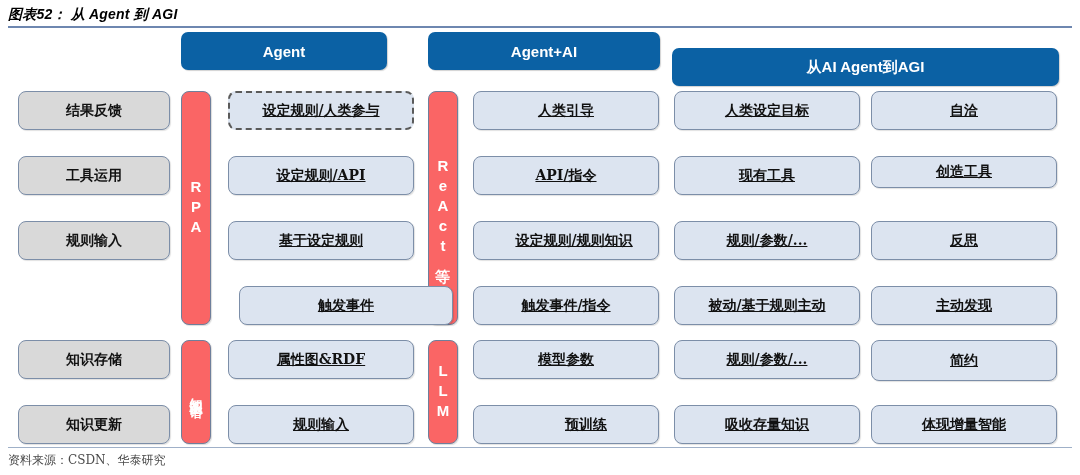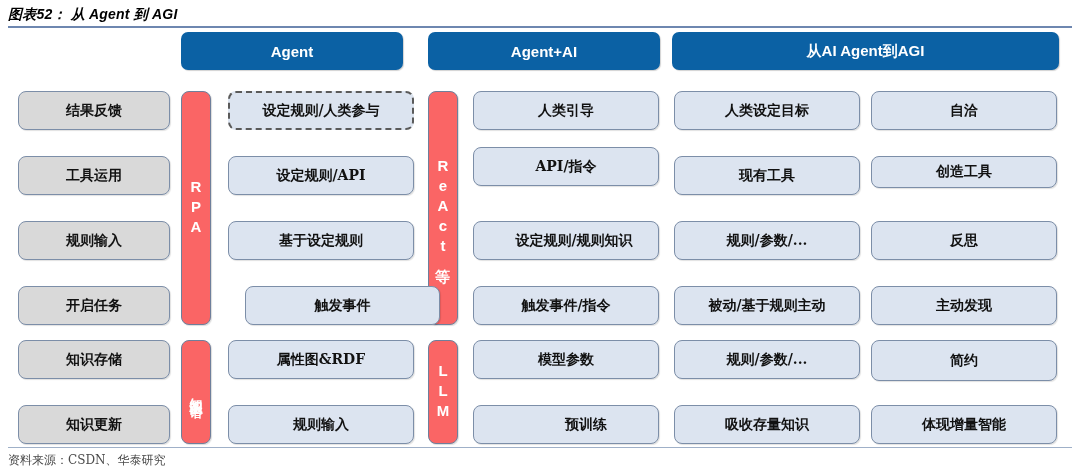--- a/index.html
+++ b/index.html
@@ -63,23 +63,23 @@
     border-radius: 7px;
     color: #ffffff;
     font-size: 15px;
     font-weight: bold;
     display: flex;
     align-items: center;
     justify-content: center;
     box-shadow: 1px 1px 1px rgba(0,0,0,0.18);
     white-space: nowrap;
   }
-  .hdr-agent   { left: 181px; width: 222px; }
+  .hdr-agent   { left: 181px; width: 206px; }
   .hdr-agentai { left: 428px; width: 232px; }
-  .hdr-agi     { left: 672px; width: 387px; }
+  .hdr-agi     { left: 672px; width: 387px; margin-top: 16px; }
 
   
   .grid { position: absolute; left: 0; top: 0; width: 1080px; height: 475px; }
 
   .cell {
     position: absolute;
     box-sizing: border-box;
     border-radius: 8px;
     display: flex;
     align-items: center;
@@ -102,20 +102,21 @@
   }
 
   
   .cell.blue {
     background: #DCE4F0;
     border: 1px solid #7C8EA8;
     color: #111111;
     font-family: "DejaVu Serif", "Liberation Serif", serif;
     font-weight: bold;
     box-shadow: 1px 1px 1px rgba(0,0,0,0.12);
+    text-decoration: underline;
   }
 
   
   .cell.blue.dashed {
     border: 2px dashed #5a5a5a;
     box-shadow: none;
   }
 
   
   .bar {
@@ -180,46 +181,45 @@
     <div class="hdr hdr-agent">Agent</div>
     <div class="hdr hdr-agentai">Agent+AI</div>
     <div class="hdr hdr-agi">从AI Agent到AGI</div>
   </div>
 
   <div class="grid">
 
     <div class="cell gray" style="left:18px;  top:91px;  width:152px; height:39px;">结果反馈</div>
     <div class="cell gray" style="left:18px;  top:156px; width:152px; height:39px;">工具运用</div>
     <div class="cell gray" style="left:18px;  top:221px; width:152px; height:39px;">规则输入</div>
-    <div class="cell gray" style="left:18px;  top:286px; width:152px; height:39px;">开启任务</div>
     <div class="cell gray" style="left:18px;  top:340px; width:152px; height:39px;">知识存储</div>
     <div class="cell gray" style="left:18px;  top:405px; width:152px; height:39px;">知识更新</div>
 
     <div class="bar latin" style="left:181px; top:91px;  width:30px; height:234px;">
       <span class="vtext">RPA</span>
     </div>
     <div class="bar cjk" style="left:181px; top:340px; width:30px; height:104px;">
       <span class="vtext">知识图谱</span>
     </div>
     <div class="bar latin" style="left:428px; top:91px;  width:30px; height:234px;">
       <span class="vtext">ReAct等</span>
     </div>
     <div class="bar latin" style="left:428px; top:340px; width:30px; height:104px;">
       <span class="vtext">LLM</span>
     </div>
 
     <div class="cell blue dashed" style="left:228px; top:91px;  width:186px; height:39px;">设定规则/人类参与</div>
     <div class="cell blue" style="left:228px; top:156px; width:186px; height:39px;">设定规则/API</div>
     <div class="cell blue" style="left:228px; top:221px; width:186px; height:39px;">基于设定规则</div>
-    <div class="cell blue" style="left:245px; top:286px; width:195px; height:39px;">触发事件</div>
+    <div class="cell blue" style="left:239px; top:286px; width:214px; height:39px;">触发事件</div>
     <div class="cell blue" style="left:228px; top:340px; width:186px; height:39px;">属性图&amp;RDF</div>
     <div class="cell blue" style="left:228px; top:405px; width:186px; height:39px;">规则输入</div>
 
     <div class="cell blue" style="left:473px; top:91px;  width:186px; height:39px;">人类引导</div>
-    <div class="cell blue" style="left:473px; top:147px; width:186px; height:39px;">API/指令</div>
+    <div class="cell blue" style="left:473px; top:156px; width:186px; height:39px;">API/指令</div>
     <div class="cell blue" style="left:473px; top:221px; width:186px; height:39px;padding-left:16px;">设定规则/规则知识</div>
     <div class="cell blue" style="left:473px; top:286px; width:186px; height:39px;">触发事件/指令</div>
     <div class="cell blue" style="left:473px; top:340px; width:186px; height:39px;">模型参数</div>
     <div class="cell blue" style="left:473px; top:405px; width:186px; height:39px;padding-left:40px;">预训练</div>
 
     <div class="cell blue" style="left:674px; top:91px;  width:186px; height:39px;">人类设定目标</div>
     <div class="cell blue" style="left:674px; top:156px; width:186px; height:39px;">现有工具</div>
     <div class="cell blue" style="left:674px; top:221px; width:186px; height:39px;">规则/参数/...</div>
     <div class="cell blue" style="left:674px; top:286px; width:186px; height:39px;">被动/基于规则主动</div>
     <div class="cell blue" style="left:674px; top:340px; width:186px; height:39px;">规则/参数/...</div>

